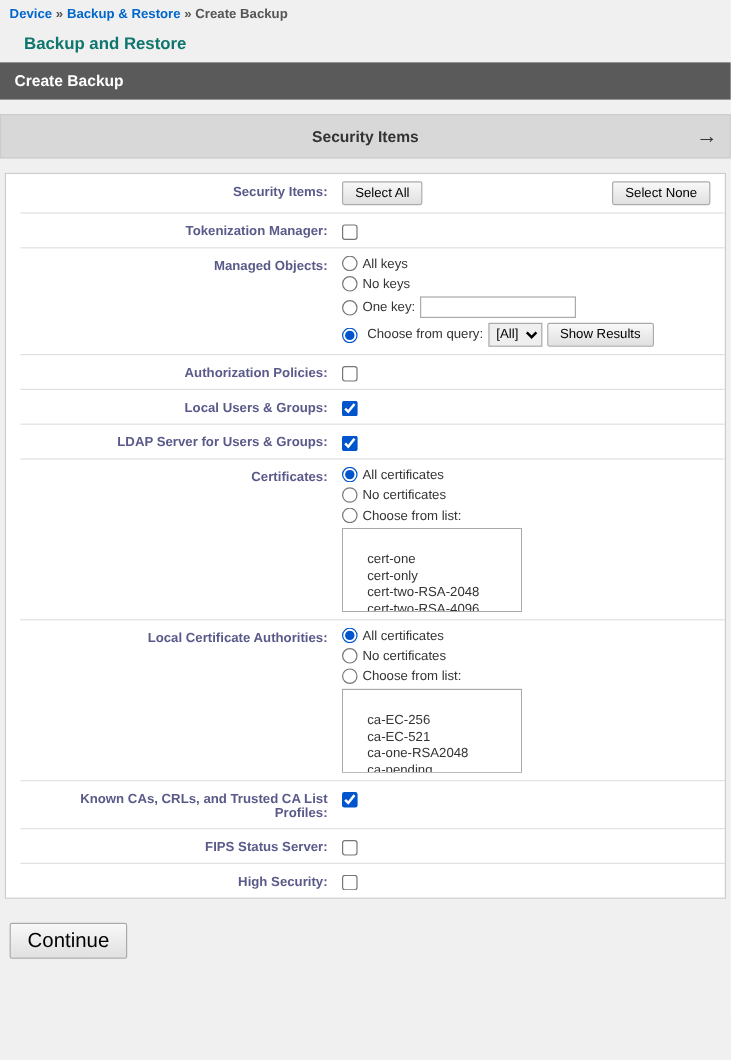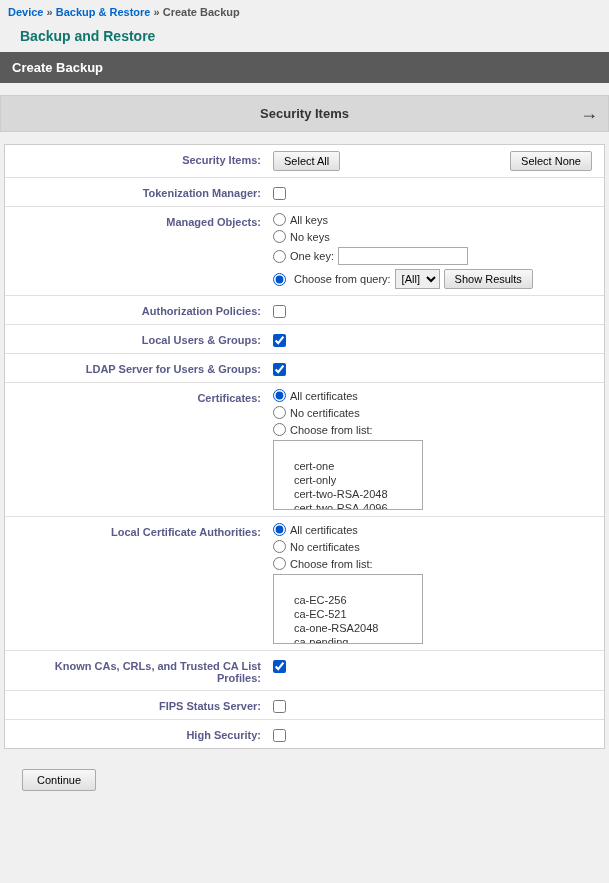--- a/index.html
+++ b/index.html
@@ -60,20 +60,21 @@
     .form-container {
       background: white;
       border: 1px solid #ccc;
       margin: 0 4px;
     }
     .form-row {
       display: flex;
       align-items: flex-start;
       border-bottom: 1px solid #e0e0e0;
       padding: 6px 8px;
+      margin-left: 12px;
     }
     .form-row:last-child {
       border-bottom: none;
     }
     .form-label {
       width: 260px;
       min-width: 260px;
       text-align: right;
       padding-right: 12px;
       padding-top: 3px;
@@ -146,26 +147,26 @@
       height: 70px;
       overflow-y: scroll;
       background: white;
       padding: 18px;
       font-size: 11px;
     }
     .cert-list div {
       padding: 1px 2px;
     }
     .continue-btn {
-      margin: 12px 14px;
+      margin: 12px 0;
       padding: 4px 14px;
       border: 1px solid #aaa;
       background: linear-gradient(to bottom, #f8f8f8, #e0e0e0);
       cursor: pointer;
-      font-size: 11px;
+      font-size: 17px;
       border-radius: 2px;
     }
     .checked-blue {
       accent-color: #0055cc;
     }
   </style>
 </head>
 <body>
 
 <div class="breadcrumb">

